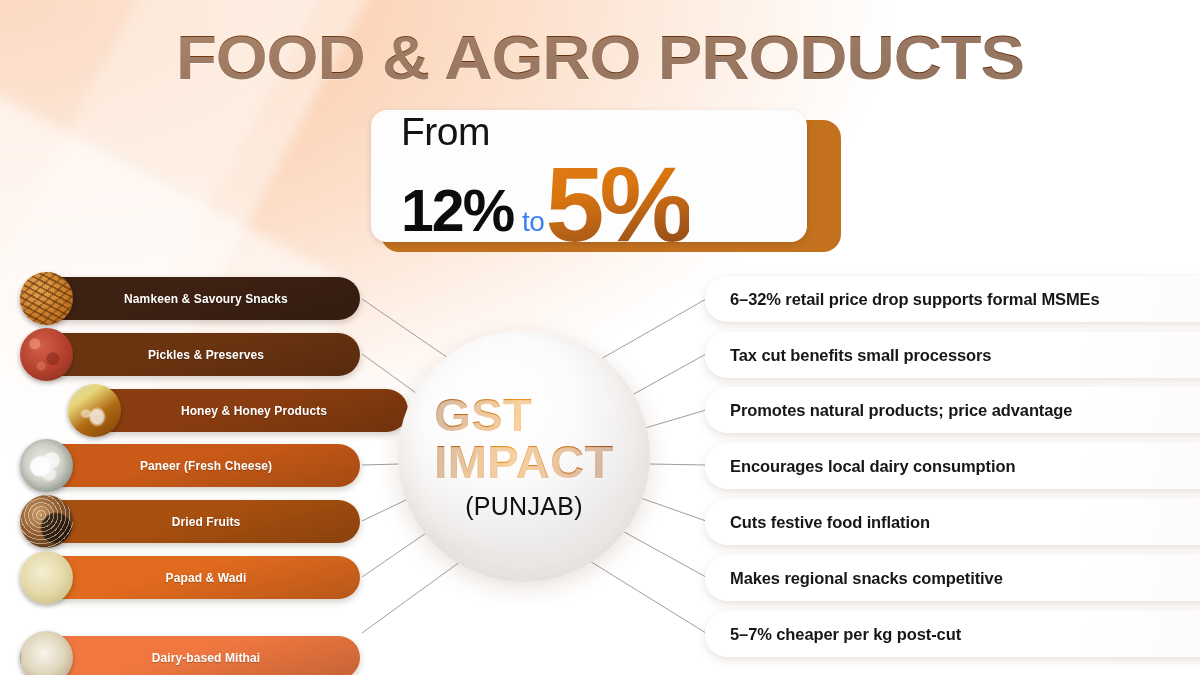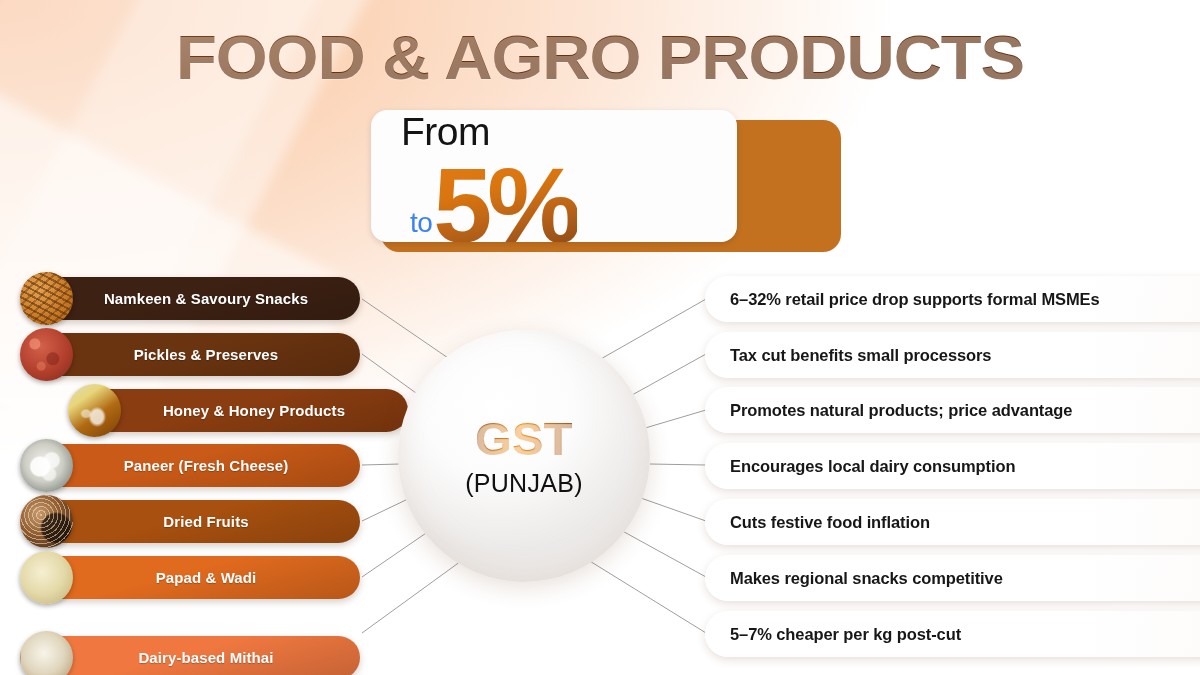--- a/index.html
+++ b/index.html
@@ -48,21 +48,21 @@
     white-space:nowrap;
   }
 
   
   .badge-wrap{ position:absolute; left:371px; top:110px; width:470px; height:142px; z-index:6; }
   .badge-shadow{
     position:absolute; left:10px; top:10px; width:460px; height:132px;
     background:#c3711f; border-radius:18px;
   }
   .badge{
-    position:absolute; left:0; top:0; width:366px; height:132px;
+    position:absolute; left:0; top:0; width:436px; height:132px;
     background:#fdfdfd; border-radius:16px;
     box-shadow:0 2px 6px rgba(0,0,0,.13);
     display:flex; align-items:center;
     padding-left:30px;
     overflow:hidden;
   }
   .badge-left{ display:flex; flex-direction:column; justify-content:center; }
   .b-from{
     font-size:39px; font-weight:400; color:#141414; line-height:.98;
     letter-spacing:-.5px;
@@ -107,21 +107,21 @@
     text-shadow:0 1px 1px rgba(255,255,255,.6);
   }
   .hub-sub{
     font-size:25px; font-weight:400; color:#111; margin-top:7px; letter-spacing:.3px;
   }
 
   
   .pill{
     position:absolute; left:22px; height:43px; border-radius:22px;
     display:flex; align-items:center; justify-content:center;
-    color:#fff; font-size:15px; font-weight:700; letter-spacing:.1px;
+    color:#fff; font-size:12px; font-weight:700; letter-spacing:.1px;
     padding-left:52px; padding-right:22px;
     box-shadow:0 3px 7px rgba(60,30,10,.22);
     z-index:3;
     text-shadow:0 1px 1px rgba(0,0,0,.25);
   }
   .pill .thumb{
     position:absolute; left:-2px; top:-5px; width:53px; height:53px;
     border-radius:50%; overflow:hidden;
     box-shadow:0 2px 5px rgba(0,0,0,.28);
   }
@@ -152,20 +152,21 @@
 </div>
 
 <div class="title">FOOD &amp; AGRO PRODUCTS</div>
 
 <div class="badge-wrap">
   <div class="badge-shadow"></div>
   <div class="badge">
     <div class="badge-left">
       <div class="b-from">From</div>
       <div class="b-row">
+        <span class="b-12">12%</span>
         <span class="b-to">to</span>
         <span class="b-5">5%</span>
       </div>
     </div>
   </div>
 </div>
 
 <svg id="lines" width="1200" height="675">
   <g stroke="#8d8d8d" stroke-width="1" fill="none" opacity=".85">
     <line x1="362" y1="299" x2="470" y2="373"></line>
@@ -183,20 +184,21 @@
     <line x1="650" y1="464" x2="706" y2="465"></line>
     <line x1="638" y1="497" x2="706" y2="521"></line>
     <line x1="617" y1="528" x2="706" y2="577"></line>
     <line x1="580" y1="555" x2="706" y2="633"></line>
   </g>
 </svg>
 
 <div class="hub">
   <div class="hub-main">
     <div>GST</div>
+    <div>IMPACT</div>
   </div>
   <div class="hub-sub">(PUNJAB)</div>
 </div>
 
 <div id="pills">
     <div class="pill" style="top: 277px; width: 338px; background: linear-gradient(165deg, rgb(61, 33, 19) 0%, rgb(61, 33, 19) 45%, rgba(0, 0, 0, 0.18) 100%), rgb(61, 33, 19);">
       <span class="thumb">
         <i style="background: radial-gradient(circle at 35% 32%, rgb(230, 162, 78), rgb(200, 122, 38) 58%, rgb(168, 93, 22) 100%);"></i>
         <i style="background-image: repeating-linear-gradient(28deg, rgba(90, 45, 10, 0.55) 0px, rgba(90, 45, 10, 0.55) 2px, transparent 2px, transparent 6px), repeating-linear-gradient(-42deg, rgba(70, 35, 8, 0.35) 0px, rgba(70, 35, 8, 0.35) 2px, transparent 2px, transparent 7px);"></i>
       </span>

